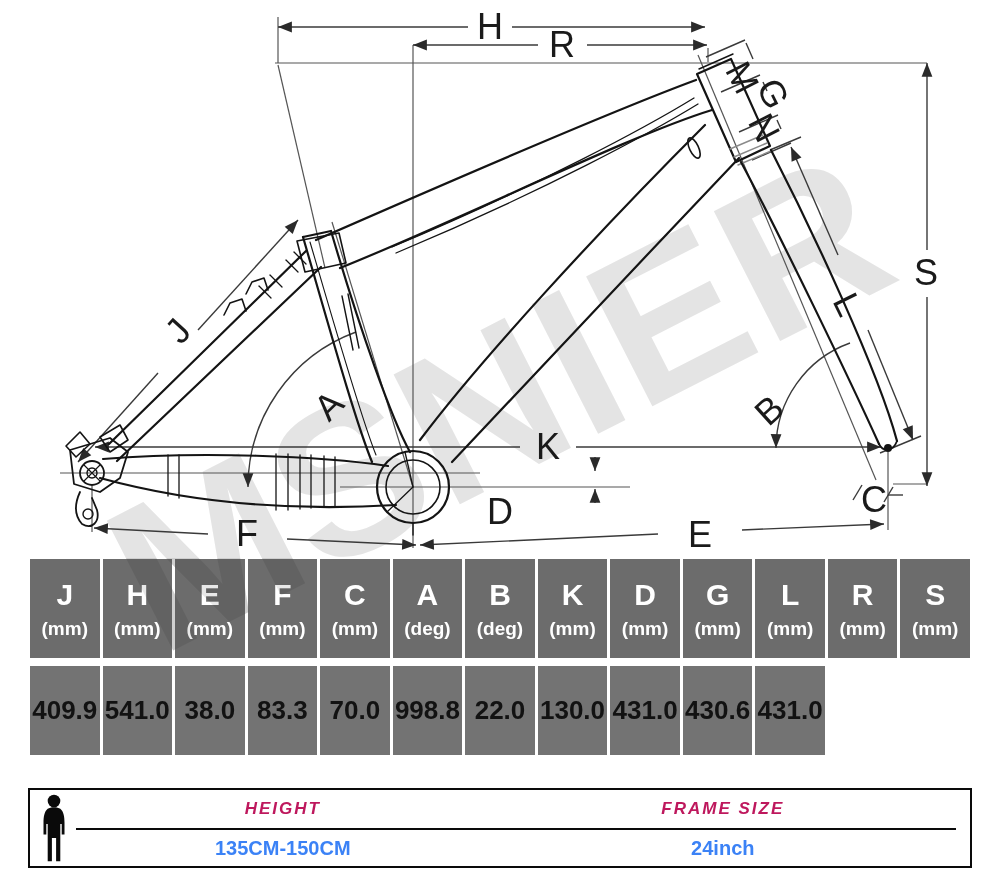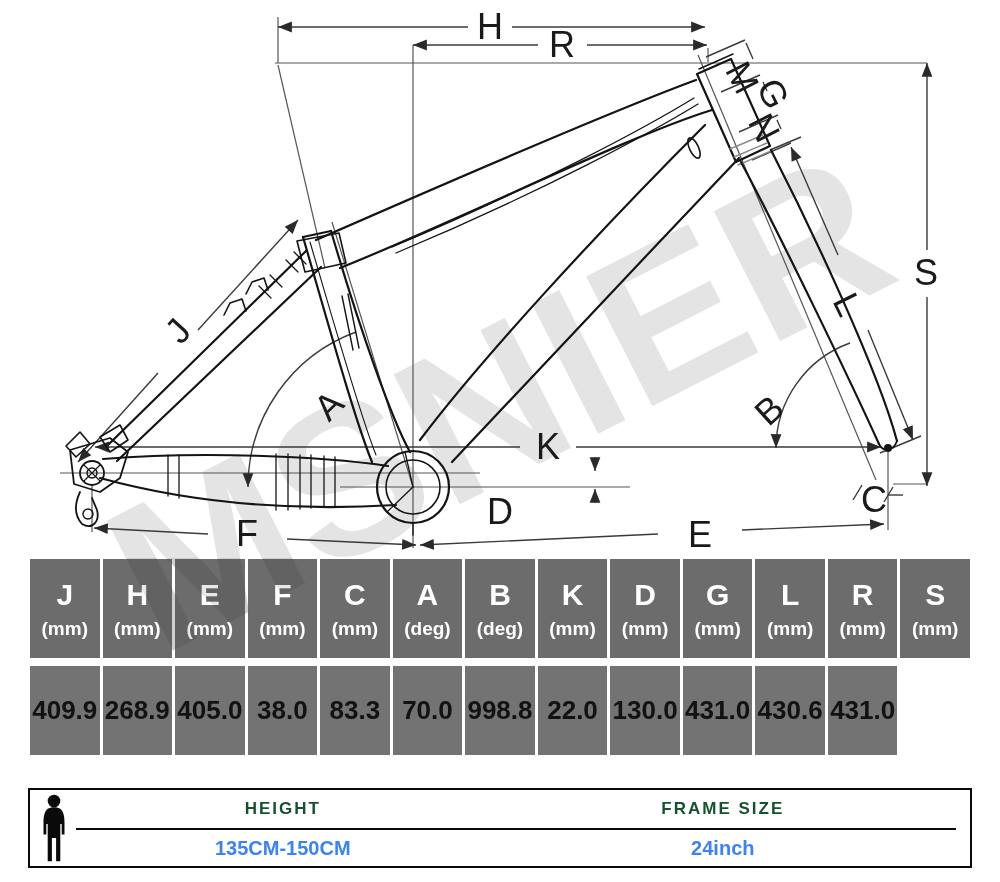--- a/index.html
+++ b/index.html
@@ -31,21 +31,21 @@
 
   
   .size-box{position:absolute; left:28px; top:788px; width:944px; height:80px; box-sizing:border-box;
       border:2px solid #0a0a0a; z-index:2; background:#fff;}
   .size-box .rule{position:absolute; left:46px; right:14px; top:38px; height:2px; background:#0a0a0a;}
   .person{position:absolute; left:8px; top:4px; width:32px; height:70px;}
   .cols{position:absolute; left:46px; right:14px; top:0; bottom:0; display:flex;}
   .col-l{flex:0 0 47%; position:relative;}
   .col-r{flex:1; position:relative;}
   .cell-top{position:absolute; left:0; right:0; top:0; height:38px; display:flex; align-items:center; justify-content:center;
-      font-size:17px; font-weight:bold; letter-spacing:2px; color:#14532d;}
+      font-size:17px; font-weight:bold; letter-spacing:2px; color:#be185d;font-style:italic;}
   .cell-bot{position:absolute; left:0; right:0; top:40px; bottom:0; display:flex; align-items:center; justify-content:center;
       font-size:20px; font-weight:bold; color:#3b82f6;}
 </style>
 </head>
 <body>
 
 <div class="stage">
 
   <div class="wm">MSNIER</div>
 
@@ -253,22 +253,21 @@
     <div class="hcell">
         <span class="k">R</span>
         <span class="u">(mm)</span>
       </div>
     <div class="hcell">
         <span class="k">S</span>
         <span class="u">(mm)</span>
       </div>
 
     <div class="vcell">409.9</div>
-    <div class="vcell">268.9</div>
-    <div class="vcell">405.0</div>
+    <div class="vcell">541.0</div>
     <div class="vcell">38.0</div>
     <div class="vcell">83.3</div>
     <div class="vcell">70.0</div>
     <div class="vcell">998.8</div>
     <div class="vcell">22.0</div>
     <div class="vcell">130.0</div>
     <div class="vcell">431.0</div>
     <div class="vcell">430.6</div>
     <div class="vcell">431.0</div>
   </div>

